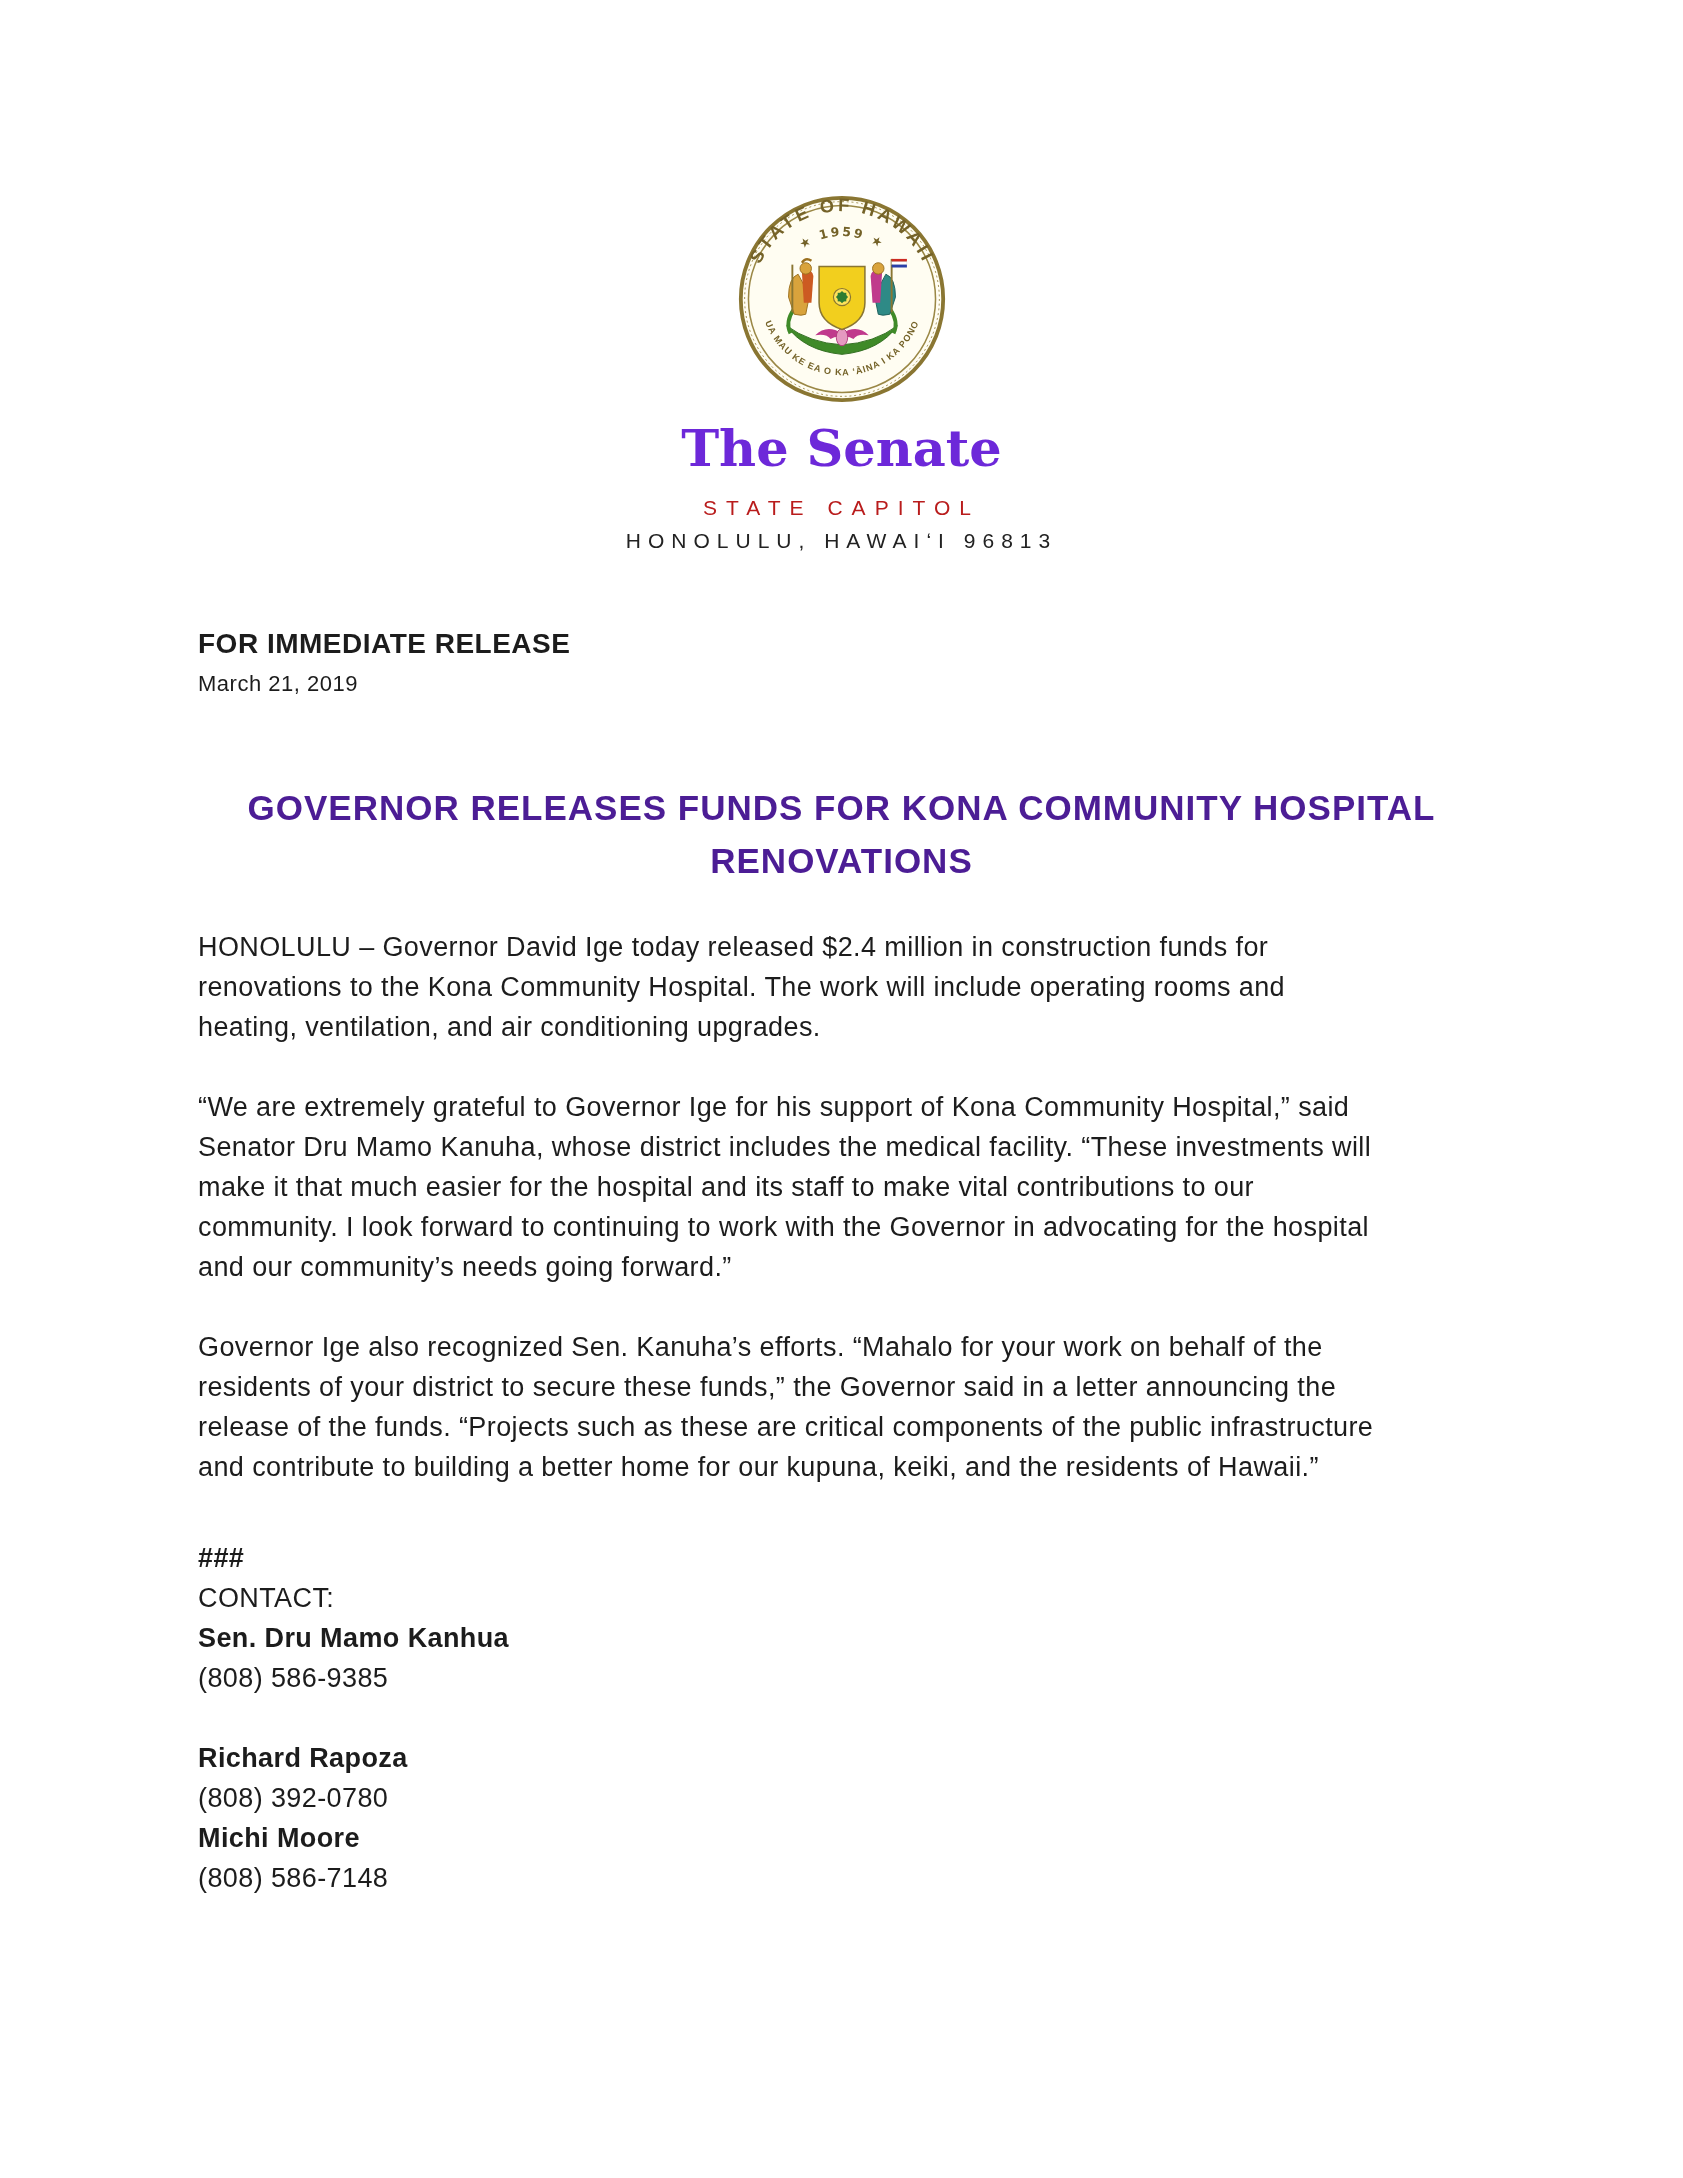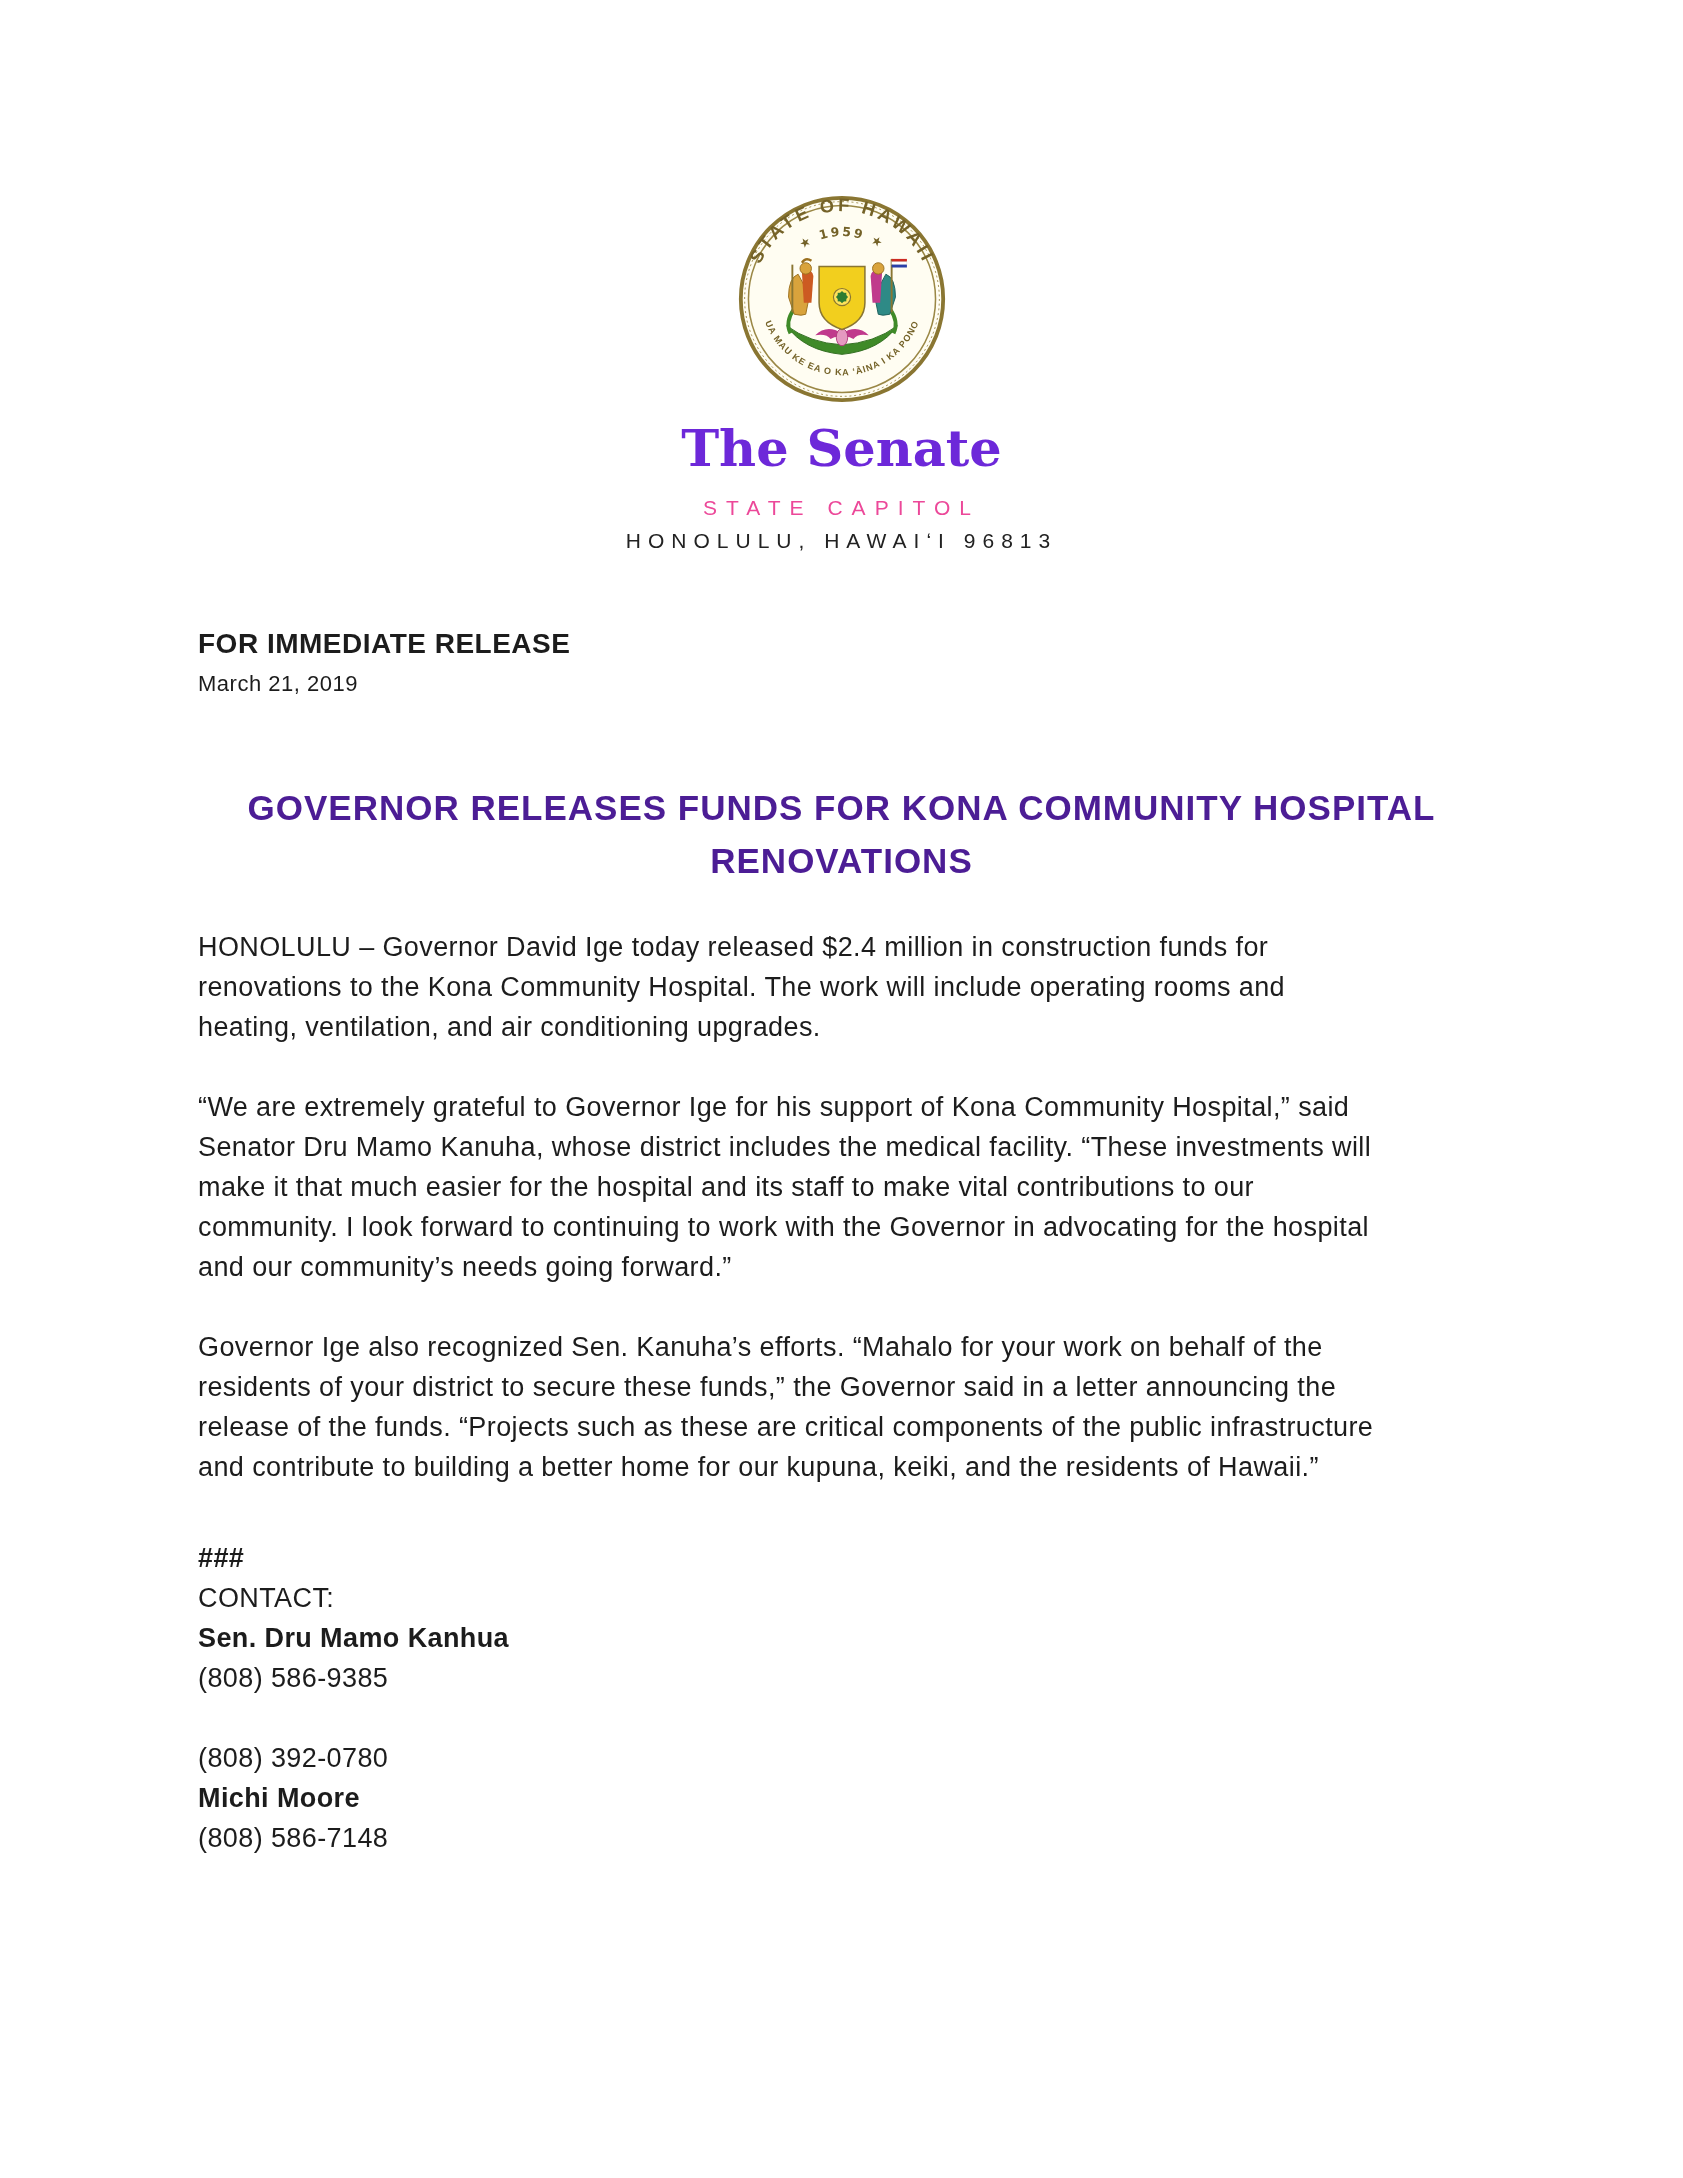--- a/index.html
+++ b/index.html
@@ -22,21 +22,21 @@
     font-weight: 700;
     font-size: 51px;
     letter-spacing: 0px;
     margin-top: 10px;
     color: #6d28d9;
   }
   .addr-line-1 {
     margin-top: 18px;
     font-size: 21px;
     letter-spacing: 9px;
-    color: #ec4899;
+    color: #b91c1c;
   }
   .addr-line-2 {
     margin-top: 9px;
     font-size: 21px;
     letter-spacing: 7px;
     color: #222222;
   }
   .content {
     padding: 0 119px 0 198px;
     box-sizing: border-box;
@@ -197,20 +197,21 @@
 residents of your district to secure these funds,” the Governor said in a letter announcing the
 release of the funds. “Projects such as these are critical components of the public infrastructure
 and contribute to building a better home for our kupuna, keiki, and the residents of Hawaii.”</div>
 
     <div class="contact-block">
       <div class="bold">###</div>
       <div>CONTACT:</div>
       <div class="bold">Sen. Dru Mamo Kanhua</div>
       <div>(808) 586-9385</div>
       <div class="spacer-line"></div>
+      <div class="bold">Richard Rapoza</div>
       <div>(808) 392-0780</div>
       <div class="bold">Michi Moore</div>
       <div>(808) 586-7148</div>
     </div>
 
   </div>
 </div>
 
 
 </body></html>

